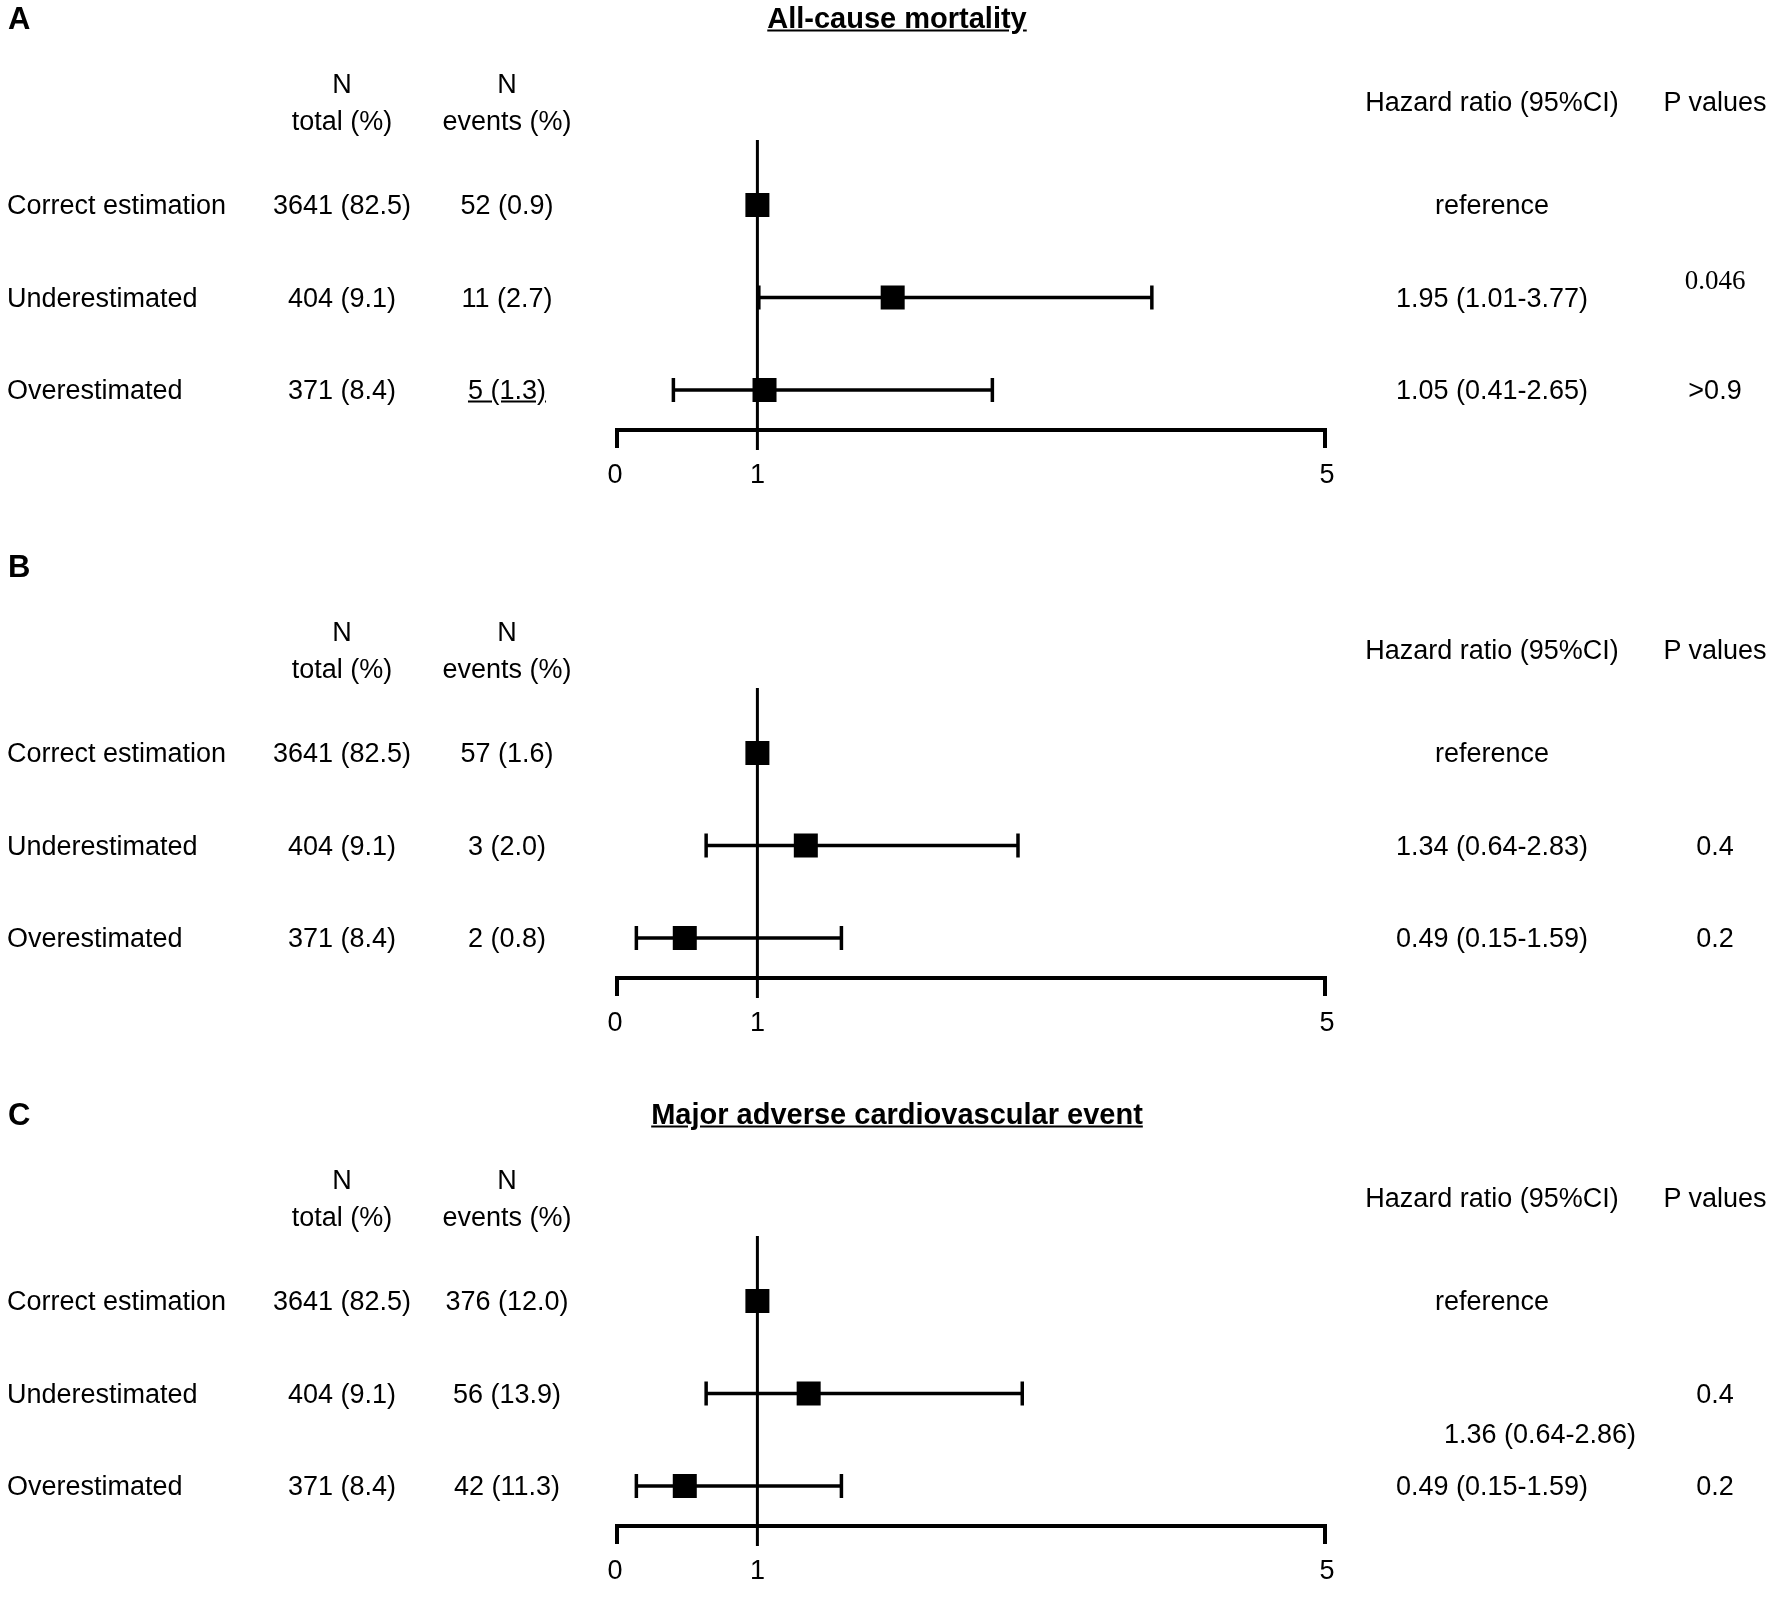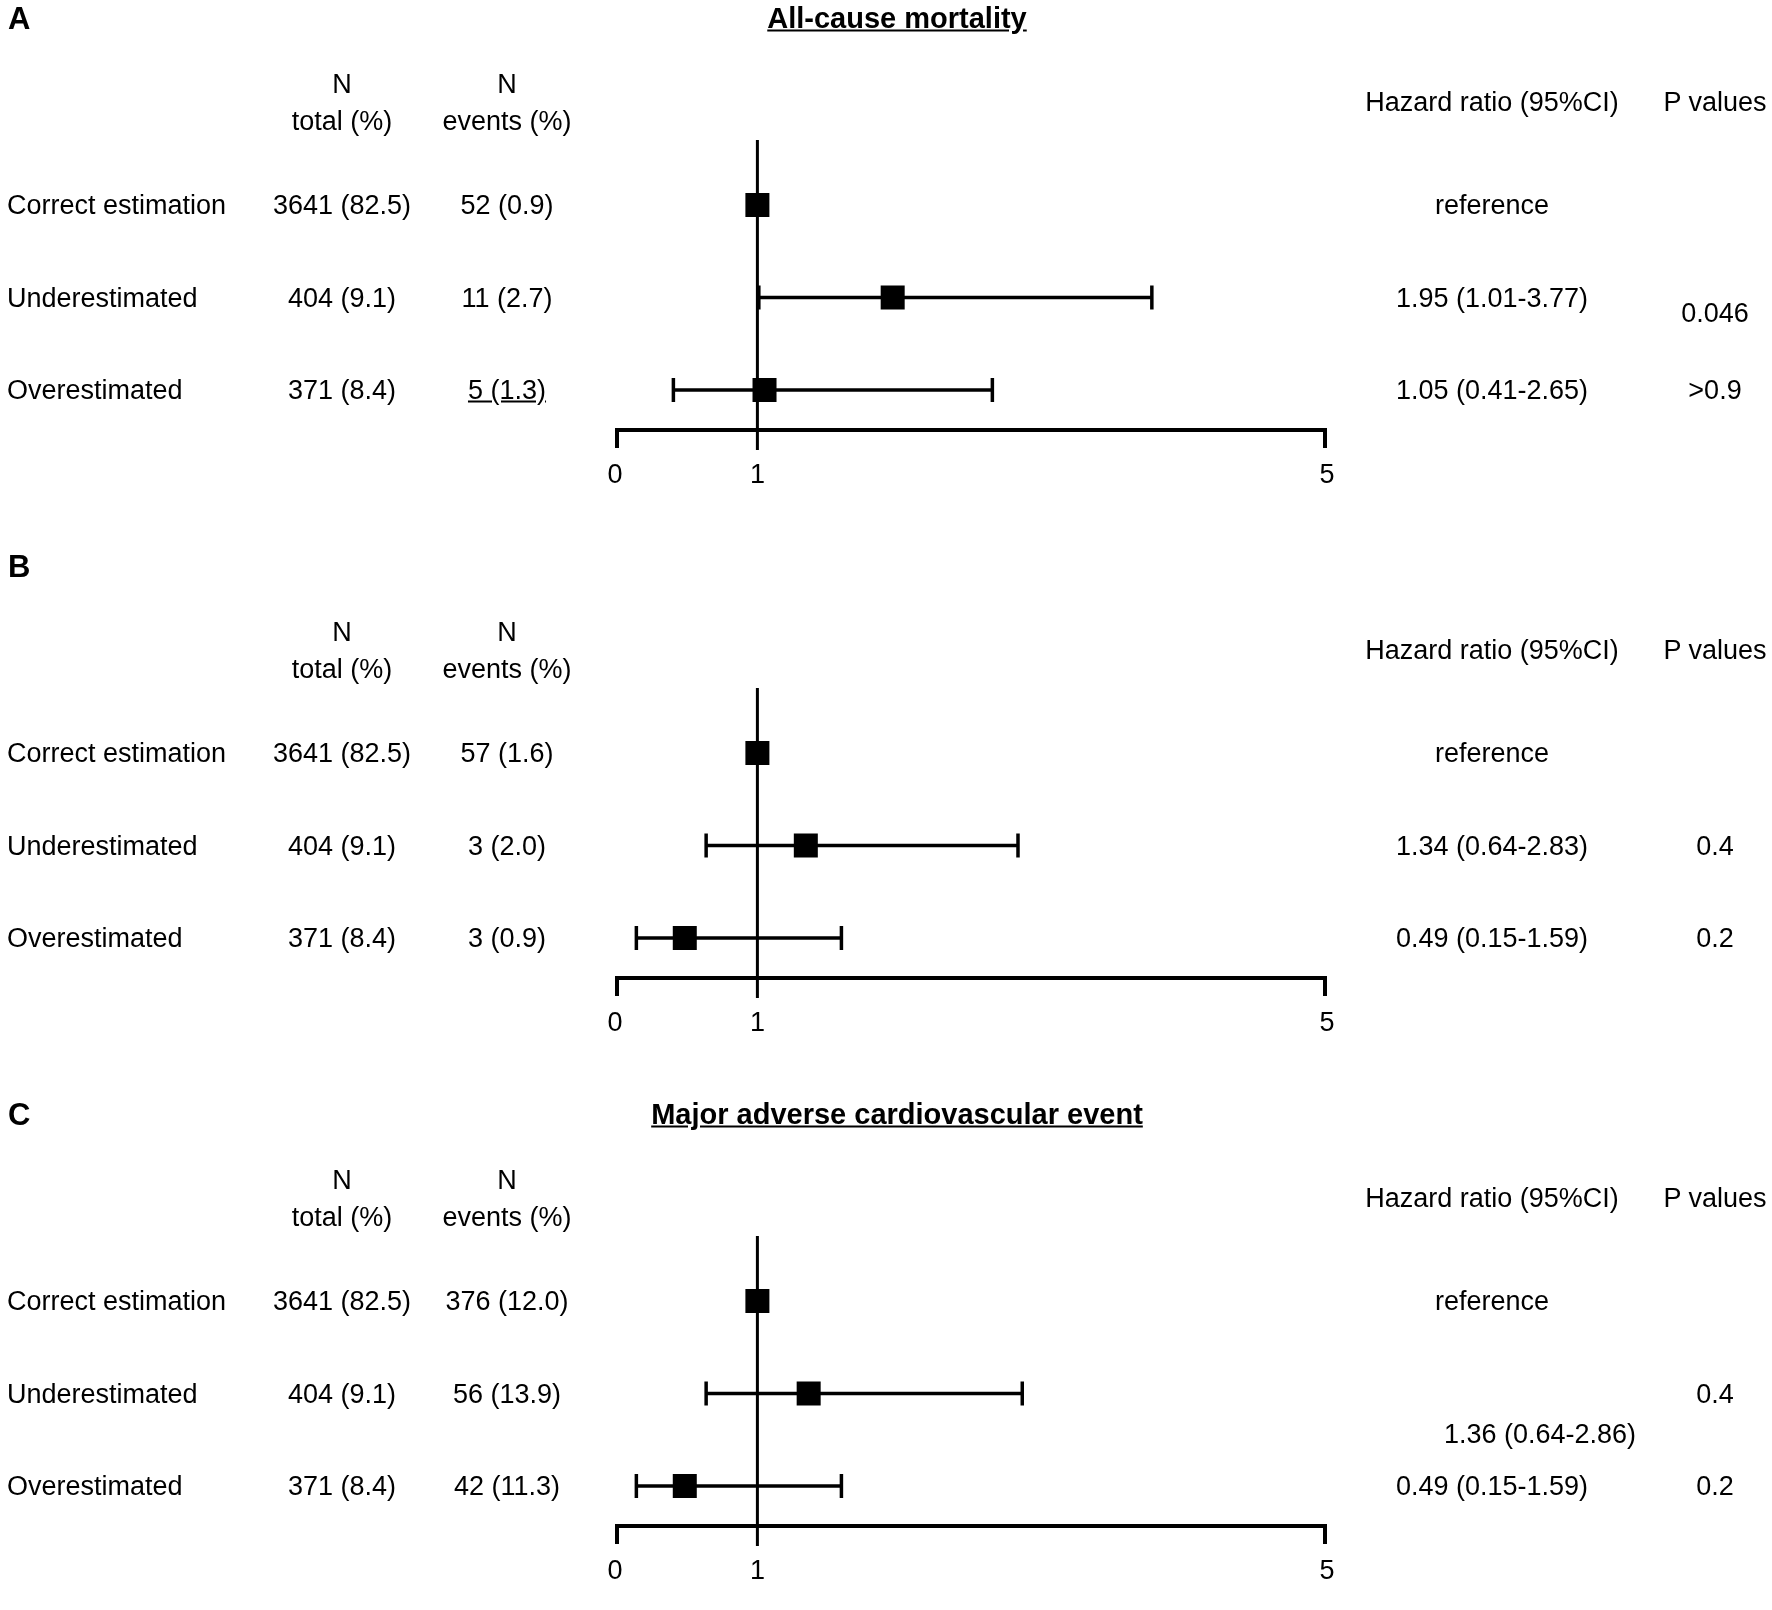--- a/index.html
+++ b/index.html
@@ -37,21 +37,21 @@
     <div class="txt " style="left: 1492px; top: 102px;">Hazard ratio (95%CI)</div>
     <div class="txt " style="left: 1715px; top: 102px;">P values</div>
     <div class="txt left" style="left: 7px; top: 205px;">Correct estimation</div>
     <div class="txt " style="left: 342px; top: 205px;">3641 (82.5)</div>
     <div class="txt " style="left: 507px; top: 205px;">52 (0.9)</div>
     <div class="txt " style="left: 1492px; top: 205px;">reference</div>
     <div class="txt left" style="left: 7px; top: 297.5px;">Underestimated</div>
     <div class="txt " style="left: 342px; top: 297.5px;">404 (9.1)</div>
     <div class="txt " style="left: 507px; top: 297.5px;">11 (2.7)</div>
     <div class="txt " style="left: 1492px; top: 297.5px;">1.95 (1.01-3.77)</div>
-    <div class="txt " style="left: 1715px; top: 313px;">0.046</div>
+    <div class="txt " style="left: 1715px; top: 280px; font-family: Liberation Serif, serif;">0.046</div>
     <div class="txt left" style="left: 7px; top: 390px;">Overestimated</div>
     <div class="txt " style="left: 342px; top: 390px;">371 (8.4)</div>
     <div class="txt " style="left: 507px; top: 390px; text-decoration: underline;">5 (1.3)</div>
     <div class="txt " style="left: 1492px; top: 390px;">1.05 (0.41-2.65)</div>
     <div class="txt " style="left: 1715px; top: 390px;">&gt;0.9</div>
     <div class="txt " style="left: 615px; top: 474px;">0</div>
     <div class="txt " style="left: 757.4px; top: 474px;">1</div>
     <div class="txt " style="left: 1327px; top: 474px;">5</div>
     <div class="txt panel-letter left" style="left: 8px; top: 566px;">B</div>
     <div class="txt " style="left: 342px; top: 632px;">N</div>
@@ -64,21 +64,21 @@
     <div class="txt " style="left: 342px; top: 753px;">3641 (82.5)</div>
     <div class="txt " style="left: 507px; top: 753px;">57 (1.6)</div>
     <div class="txt " style="left: 1492px; top: 753px;">reference</div>
     <div class="txt left" style="left: 7px; top: 845.5px;">Underestimated</div>
     <div class="txt " style="left: 342px; top: 845.5px;">404 (9.1)</div>
     <div class="txt " style="left: 507px; top: 845.5px;">3 (2.0)</div>
     <div class="txt " style="left: 1492px; top: 845.5px;">1.34 (0.64-2.83)</div>
     <div class="txt " style="left: 1715px; top: 845.5px;">0.4</div>
     <div class="txt left" style="left: 7px; top: 938px;">Overestimated</div>
     <div class="txt " style="left: 342px; top: 938px;">371 (8.4)</div>
-    <div class="txt " style="left: 507px; top: 938px;">3 (0.9)</div>
+    <div class="txt " style="left: 507px; top: 938px;">2 (0.8)</div>
     <div class="txt " style="left: 1492px; top: 938px;">0.49 (0.15-1.59)</div>
     <div class="txt " style="left: 1715px; top: 938px;">0.2</div>
     <div class="txt " style="left: 615px; top: 1022px;">0</div>
     <div class="txt " style="left: 757.4px; top: 1022px;">1</div>
     <div class="txt " style="left: 1327px; top: 1022px;">5</div>
     <div class="txt panel-letter left" style="left: 8px; top: 1114px;">C</div>
     <div class="txt title" style="left: 897px; top: 1114px;">Major adverse cardiovascular event</div>
     <div class="txt " style="left: 342px; top: 1180px;">N</div>
     <div class="txt " style="left: 342px; top: 1217px;">total (%)</div>
     <div class="txt " style="left: 507px; top: 1180px;">N</div>

